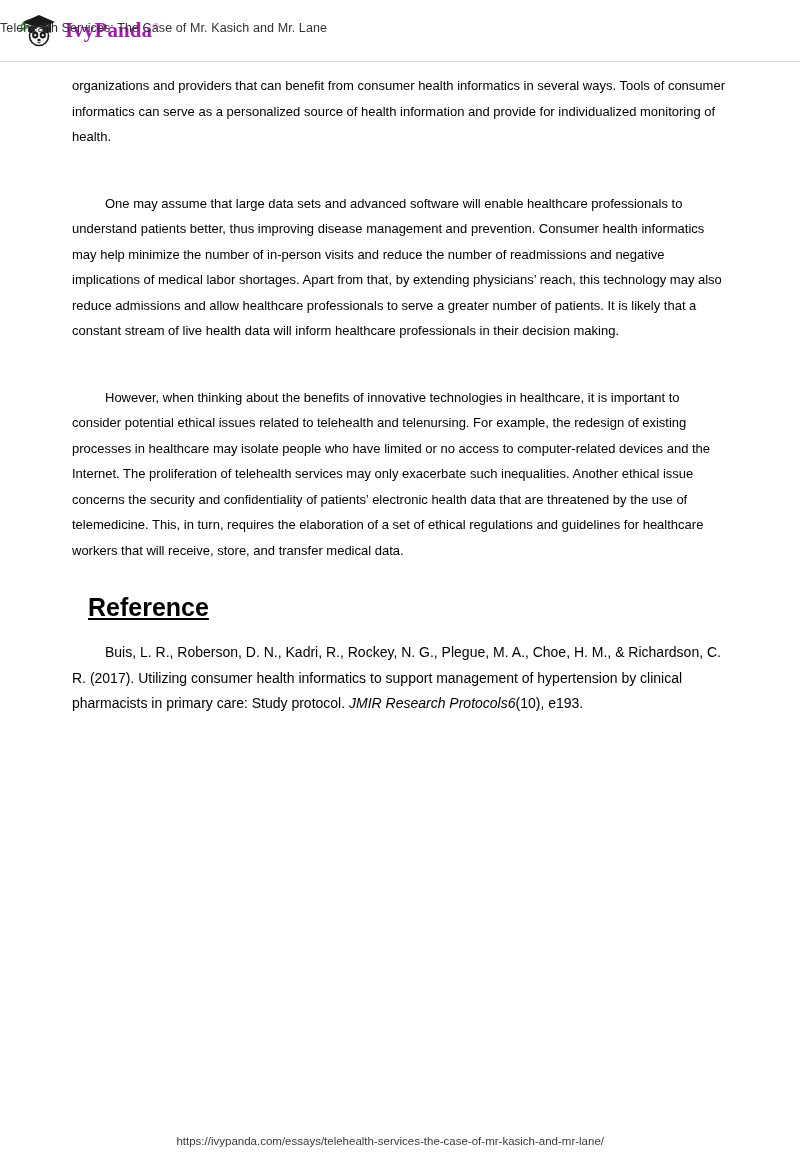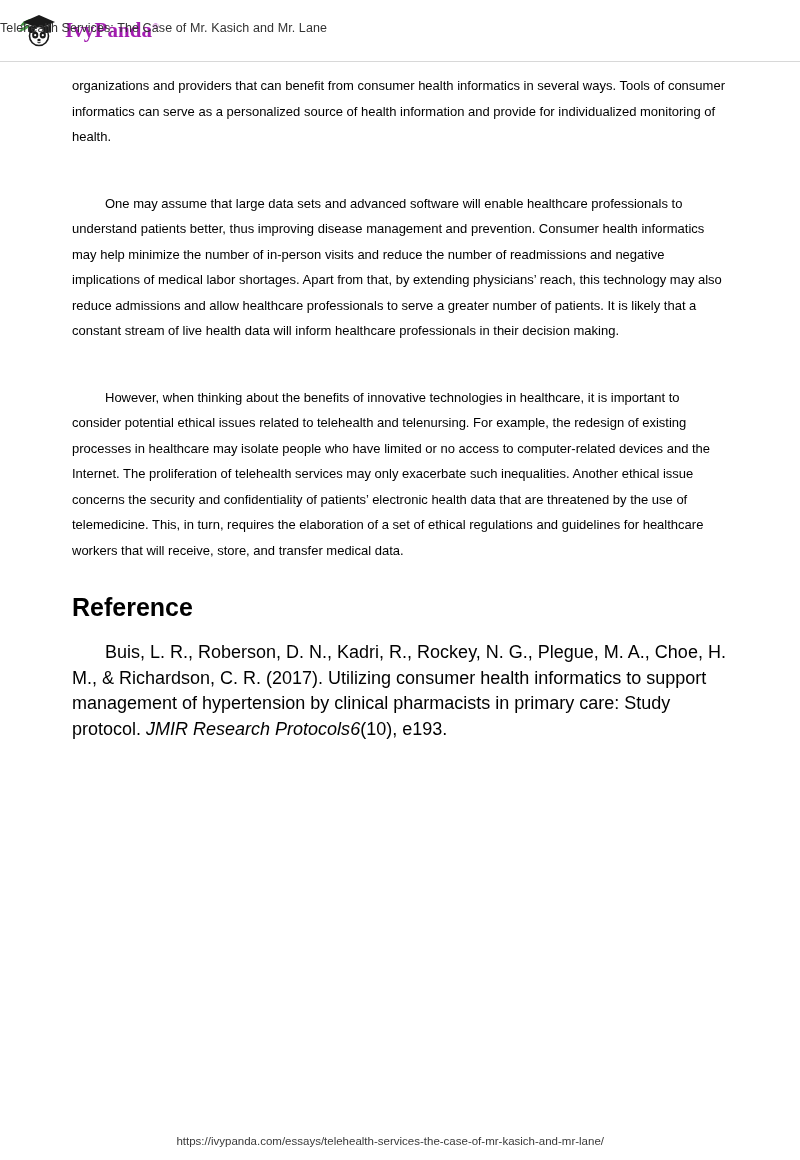--- a/index.html
+++ b/index.html
@@ -84,26 +84,27 @@
     text-align: left;
     color: #000000;
   }
   p.para.indent {
     text-indent: 33px;
     margin-top: 41px;
   }
   h2.section-heading {
     font-size: 25px;
     font-weight: bold;
-    margin: 29px 0 18px 0;
+    margin: 29px 0 18px 16px;
     line-height: 30px;
     color: #000000;
+    text-decoration: underline;
   }
   .ref-entry {
-    font-size: 18px;
+    font-size: 14px;
     line-height: 25.5px;
     margin: 0;
     text-indent: 33px;
   }
   .ref-entry em {
     font-style: italic;
   }
 
   
   .page-footer {

